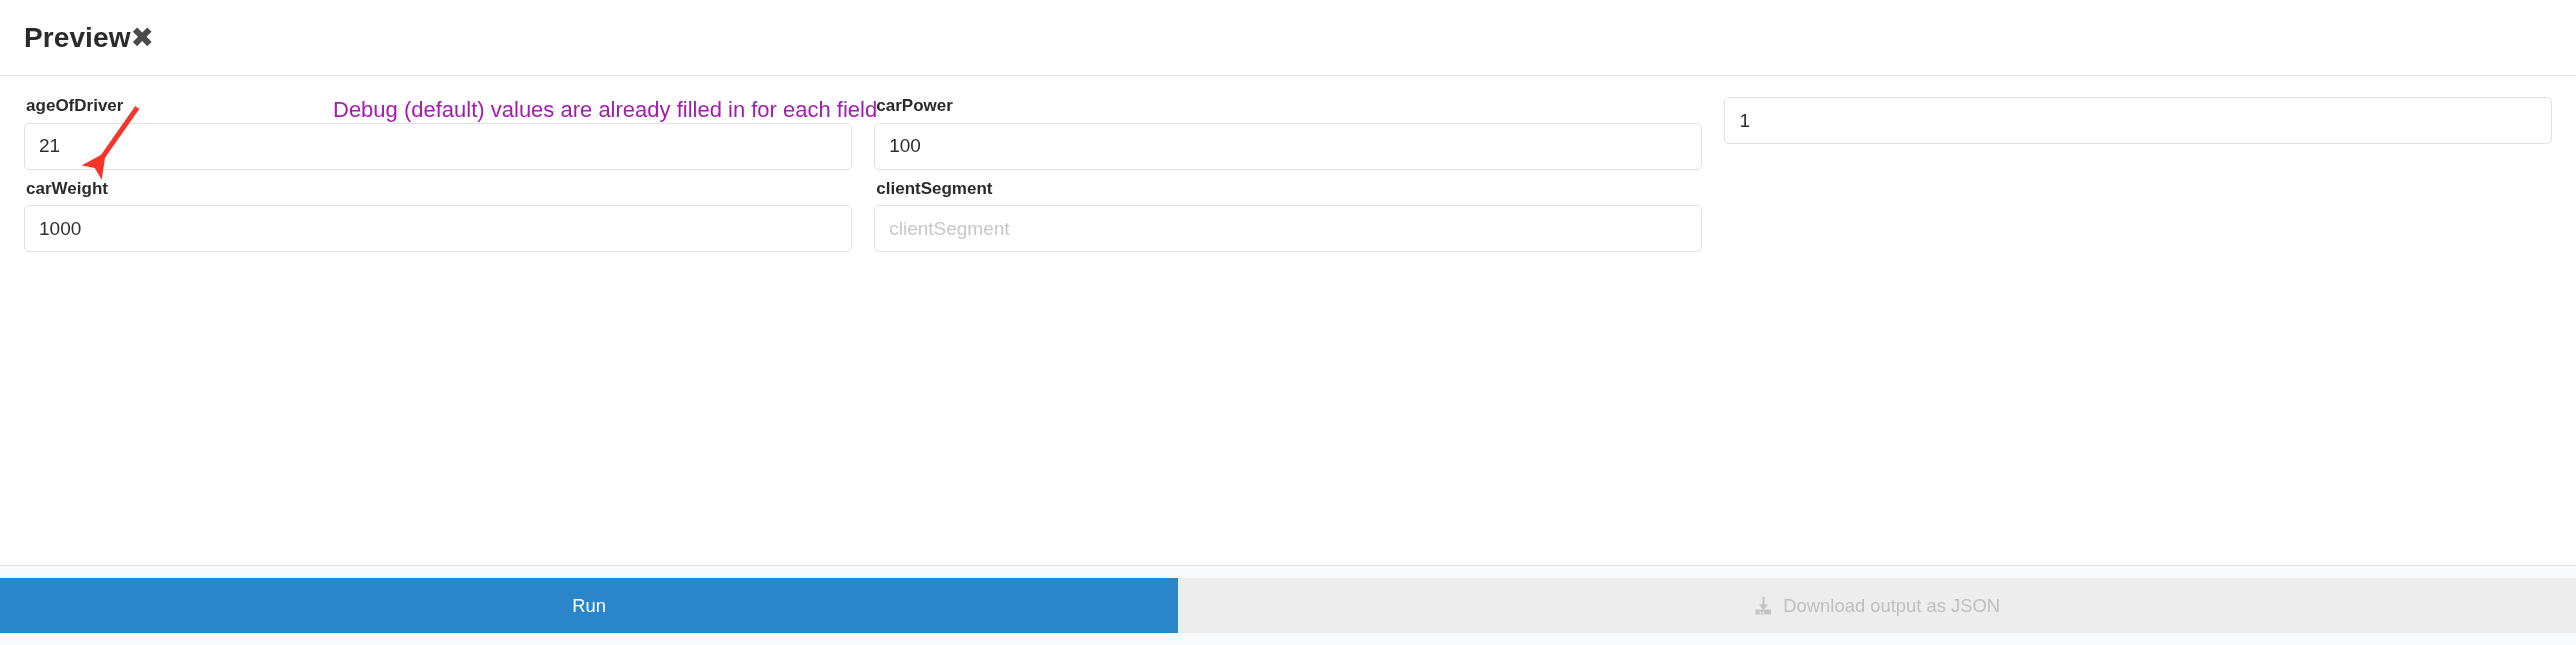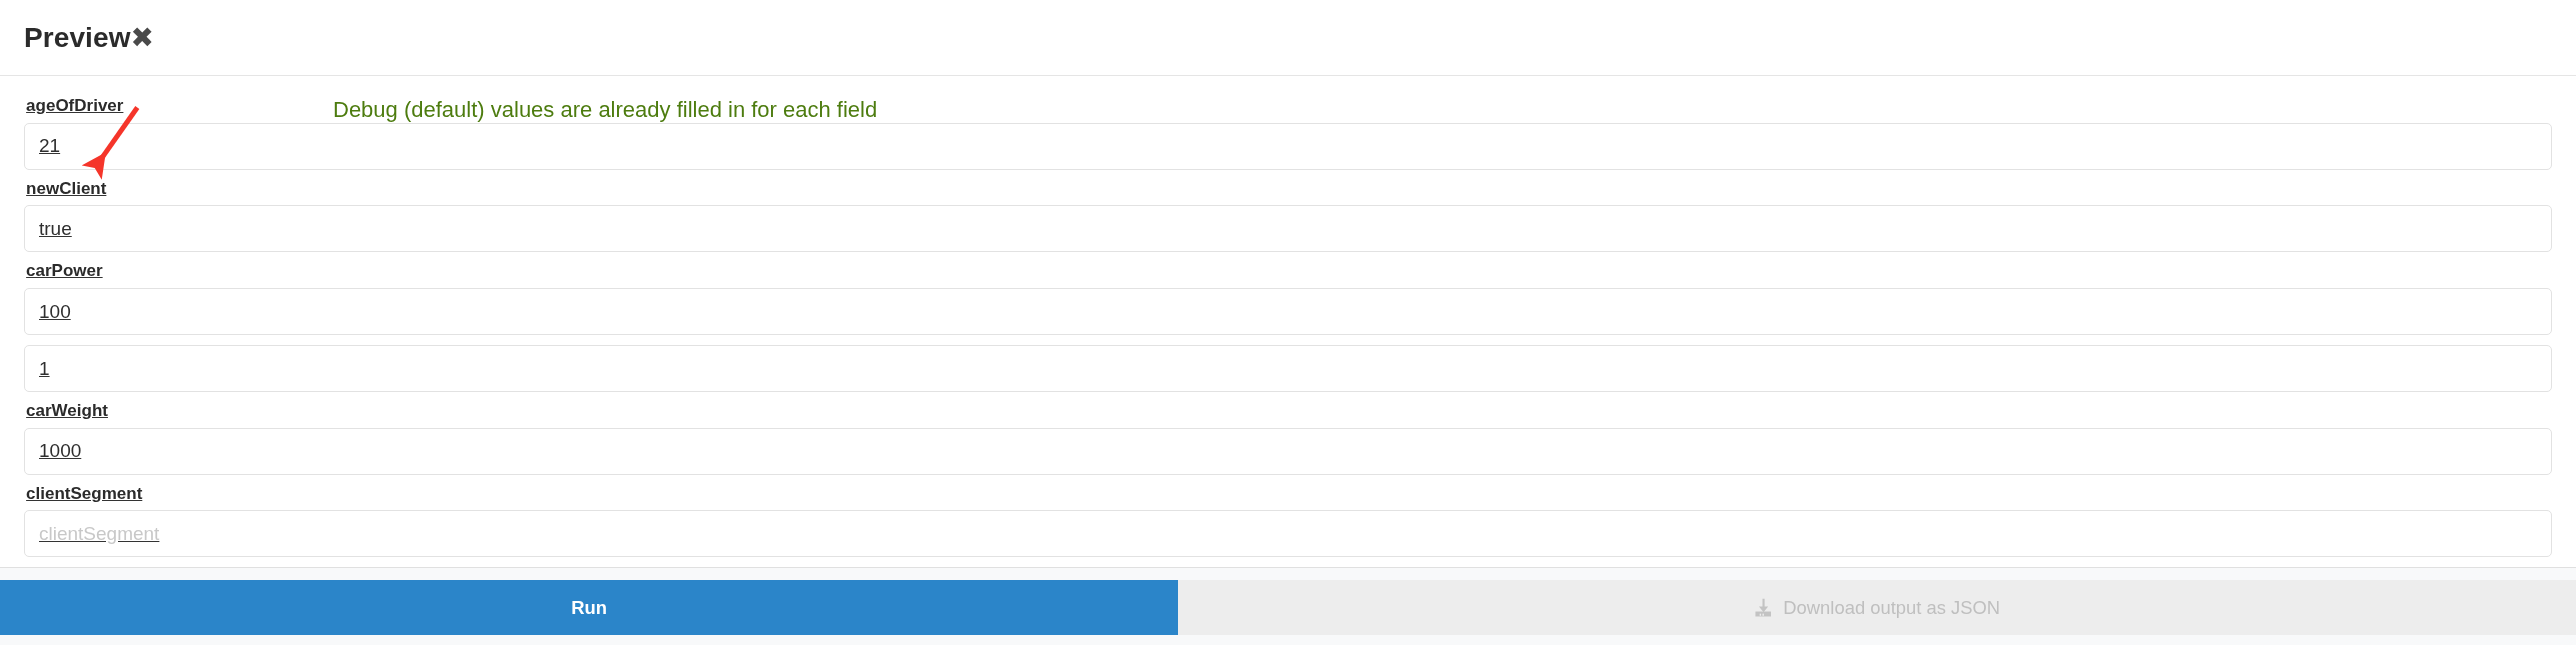--- a/index.html
+++ b/index.html
@@ -58,24 +58,23 @@
   
   .modal-body {
     flex: 1;
     padding: 21px 24px 0 24px;
     box-sizing: border-box;
     position: relative;
     border-bottom: 1.4px solid #e0e0e0;
   }
   .form-grid {
     display: grid;
-    grid-template-columns: 1fr;
+    grid-template-columns: 1fr 1fr 1fr;
     column-gap: 22.6px;
     row-gap: 0px;
-    text-decoration: underline;
   }
   .form-group {
     margin-bottom: 10px;
   }
   .form-label {
     display: block;
     font-size: 17px;
     font-weight: bold;
     color: #2b2b2b;
     margin: 0 0 7px 2.1px;
@@ -106,21 +105,21 @@
     left: 0;
     top: 0;
     width: 2576px;
     height: 645px;
     pointer-events: none;
   }
   .annotation-text {
     position: absolute;
     left: 333px;
     top: 99px;
-    color: #4d7c0f;
+    color: #a21caf;
     font-size: 22px;
     font-family: "Liberation Sans", sans-serif;
     white-space: nowrap;
     line-height: 1;
   }
 
   
   .modal-footer {
     height: 79px;
     min-height: 79px;
@@ -130,21 +129,21 @@
     padding: 0;
     box-sizing: border-box;
   }
   .btn-run {
     width: 1178px;
     height: 55px;
     background: #2b85c9;
     border: none;
     color: #ffffff;
     font-size: 18.4px;
-    font-weight: bold;
+    font-weight: normal;
     font-family: "Liberation Sans", sans-serif;
     cursor: pointer;
     display: flex;
     align-items: center;
     justify-content: center;
     border-radius: 0;
   }
   .btn-download {
     flex: 1;
     height: 55px;
@@ -177,24 +176,20 @@
   </div>
 
   <div class="modal-body">
     <div class="form-grid">
 
       <div class="form-group">
         <label class="form-label">ageOfDriver</label>
         <input class="form-input" type="text" value="21" style="">
       </div>
 
-      <div class="form-group">
-        <label class="form-label">newClient</label>
-        <input class="form-input" type="text" value="true" style="">
-      </div>
 
       <div class="form-group">
         <label class="form-label">carPower</label>
         <input class="form-input" type="text" value="100" style="">
       </div>
 
       <div class="form-group">
         <input class="form-input" type="text" value="1" style="">
       </div>
 

